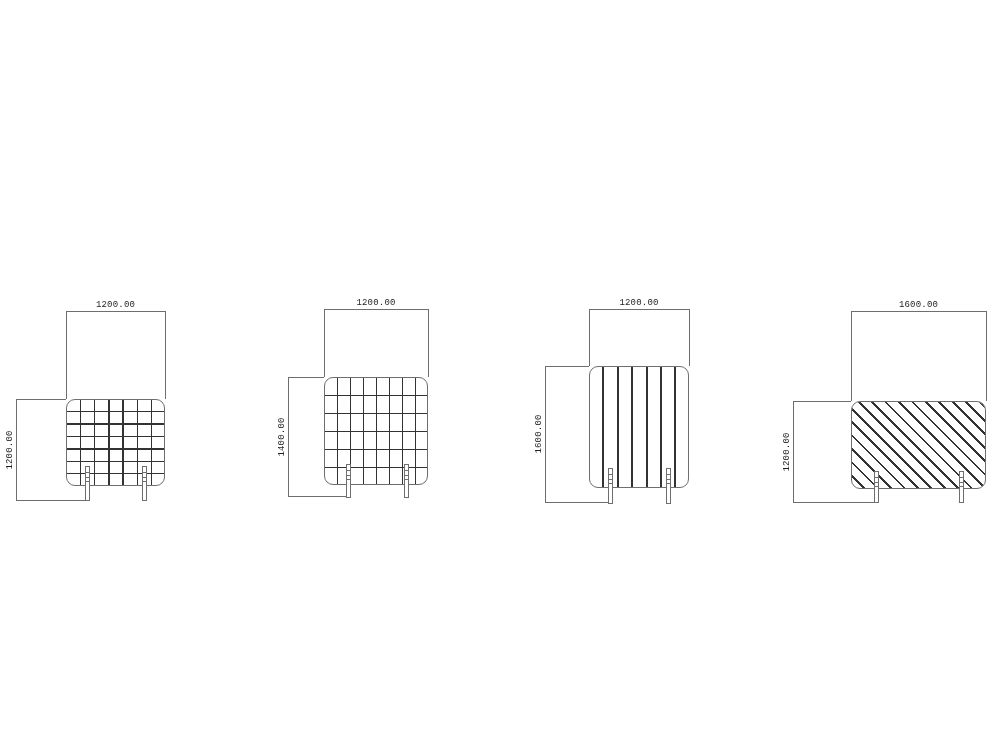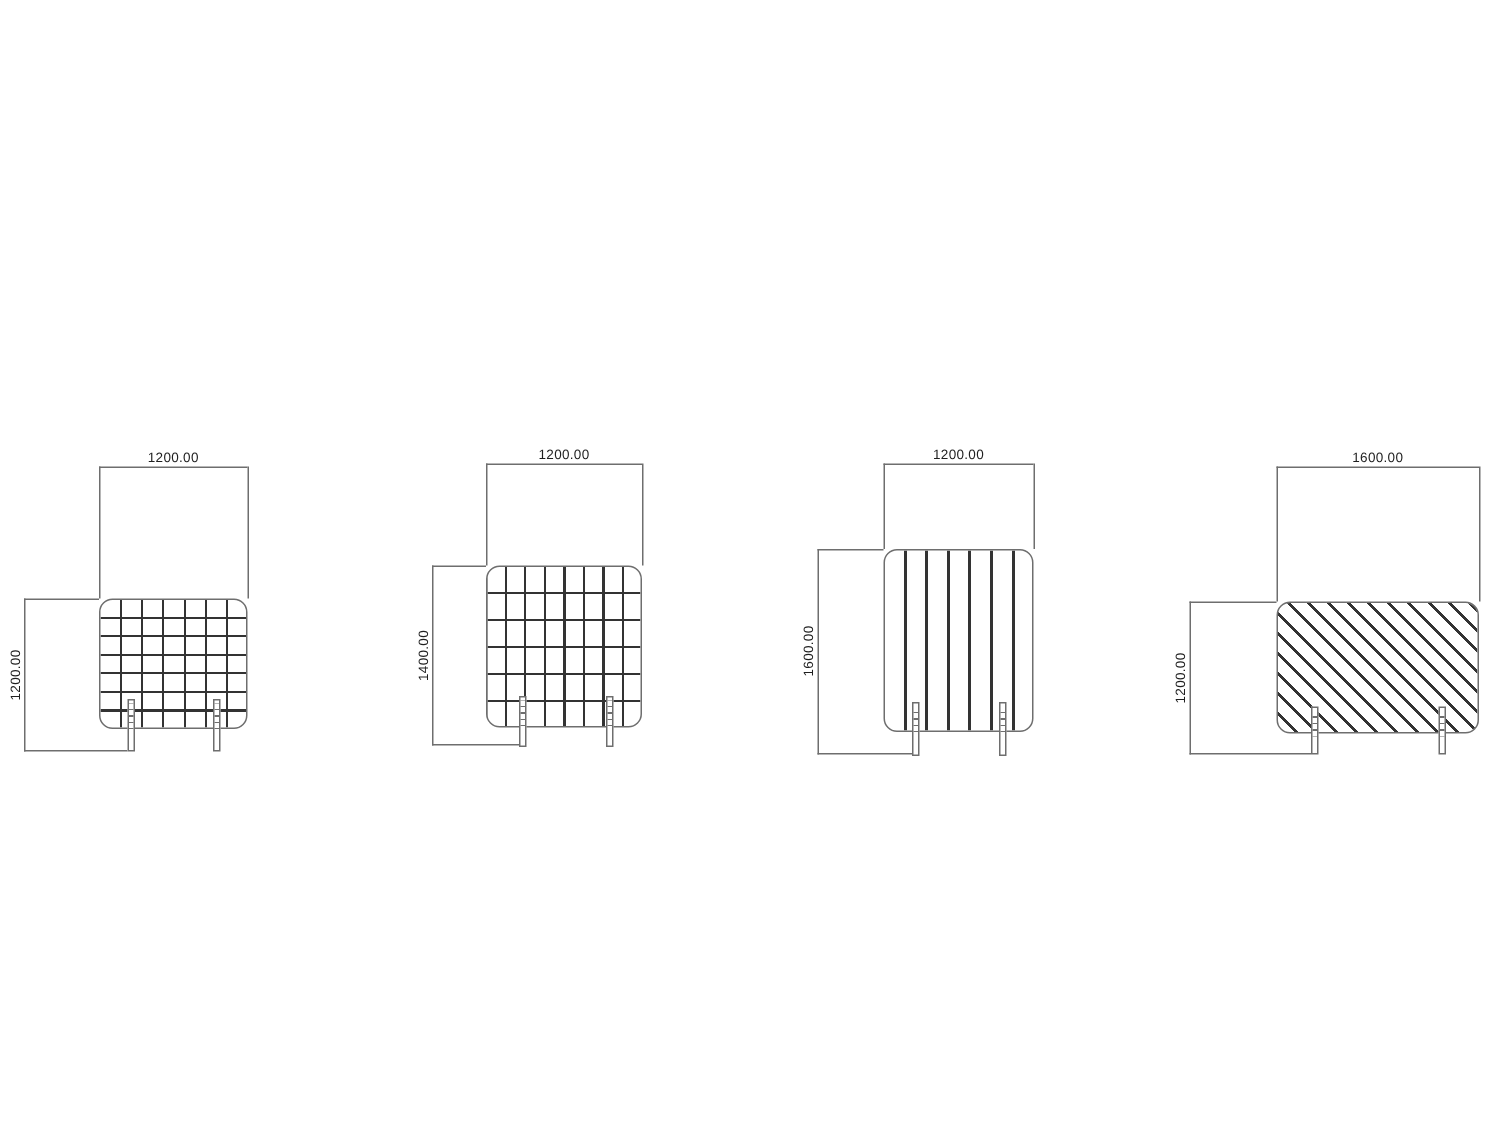--- a/index.html
+++ b/index.html
@@ -4,21 +4,21 @@
 <style>
   :root{
     --lc:#6e6e6e;   
     --pc:#333333;   
     --tc:#1f1f1f;   
     --bg:#ffffff;
   }
   html,body{margin:0;padding:0;background:var(--bg);}
   .canvas{
     position:relative;width:1000px;height:755px;background:var(--bg);
-    overflow:hidden;font-family:Liberation Sans, sans-serif;
+    overflow:hidden;font-family:Liberation Mono, monospace;
   }
   
   .body{
     position:absolute;box-sizing:border-box;background:var(--bg);
     border:1px solid var(--lc);border-radius:9px;overflow:hidden;
   }
   .pattern{position:absolute;inset:0;}
   .leg{
     position:absolute;box-sizing:border-box;width:5px;background:var(--bg);
     border:1px solid var(--lc);

